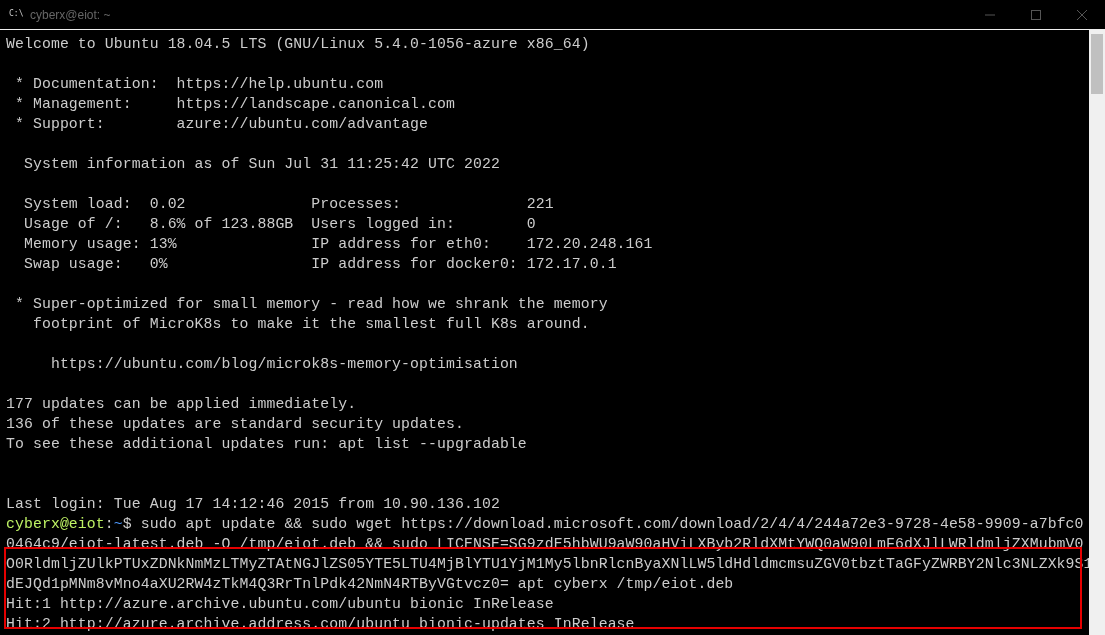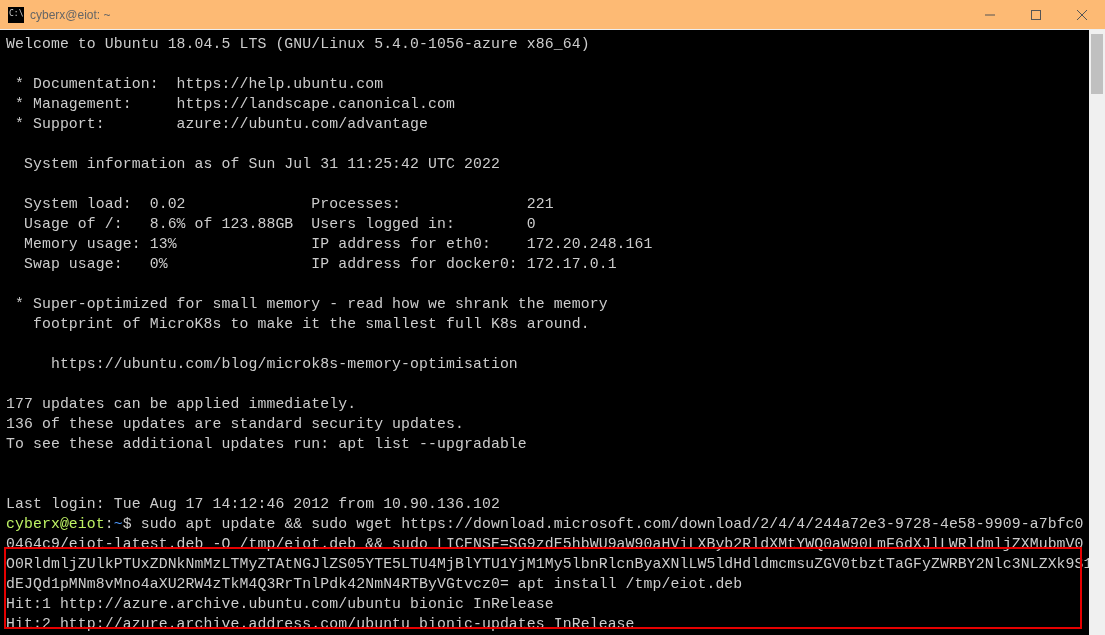--- a/index.html
+++ b/index.html
@@ -6,21 +6,21 @@
   body {
     width: 1105px;
     height: 635px;
     background: #fff;
     font-family: 'Consolas', 'Courier New', monospace;
     overflow: hidden;
     position: relative;
   }
   .titlebar {
     height: 30px;
-    background: #fdba74;
+    background: #000000;
     display: flex;
     align-items: center;
     padding-left: 8px;
     border-bottom: 1px solid #eee;
   }
   .app-icon {
     width: 16px;
     height: 16px;
     margin-right: 6px;
     background: #000;
@@ -142,25 +142,25 @@
 <span> * Super-optimized for small memory - read how we shrank the memory</span>
 <span>   footprint of MicroK8s to make it the smallest full K8s around.</span>
 
 <span>     https://ubuntu.com/blog/microk8s-memory-optimisation</span>
 
 <span>177 updates can be applied immediately.</span>
 <span>136 of these updates are standard security updates.</span>
 <span>To see these additional updates run: apt list --upgradable</span>
 
 
-<span>Last login: Tue Aug 17 14:12:46 2012 from 10.90.136.102</span>
+<span>Last login: Tue Aug 17 14:12:46 2015 from 10.90.136.102</span>
 <span class="green">cyberx@eiot</span><span class="white">:</span><span class="blue">~</span><span class="white">$ </span><span class="white">sudo apt update &amp;&amp; sudo wget https://download.microsoft.com/download/2/4/4/244a72e3-9728-4e58-9909-a7bfc0</span>
 <span class="white">0464c9/eiot-latest.deb -O /tmp/eiot.deb &amp;&amp; sudo LICENSE=SG9zdE5hbWU9aW90aHViLXByb2RldXMtYWQ0aW90LmF6dXJlLWRldmljZXMubmV0</span>
 <span class="white">O0RldmljZUlkPTUxZDNkNmMzLTMyZTAtNGJlZS05YTE5LTU4MjBlYTU1YjM1My5lbnRlcnByaXNlLW5ldHdldmcmsuZGV0tbztTaGFyZWRBY2Nlc3NLZXk9S1ZL</span>
-<span class="white">dEJQd1pMNm8vMno4aXU2RW4zTkM4Q3RrTnlPdk42NmN4RTByVGtvcz0= apt install /tmp/eiot.deb</span>
+<span class="white">dEJQd1pMNm8vMno4aXU2RW4zTkM4Q3RrTnlPdk42NmN4RTByVGtvcz0= apt cyberx /tmp/eiot.deb</span>
 <span>Hit:1 http://azure.archive.ubuntu.com/ubuntu bionic InRelease</span>
 <span>Hit:2 http://azure.archive.address.com/ubuntu bionic-updates InRelease</span></div>
 
 <div class="highlight-box" id="hlbox" style="top: 517px; left: 4px; width: 1078px; height: 82px;"></div>
 </div>
 
 <div class="scrollbar">
   <div class="scroll-thumb" id="sthumb" style="top: 4px; height: 60px;"></div>
 </div>
 

